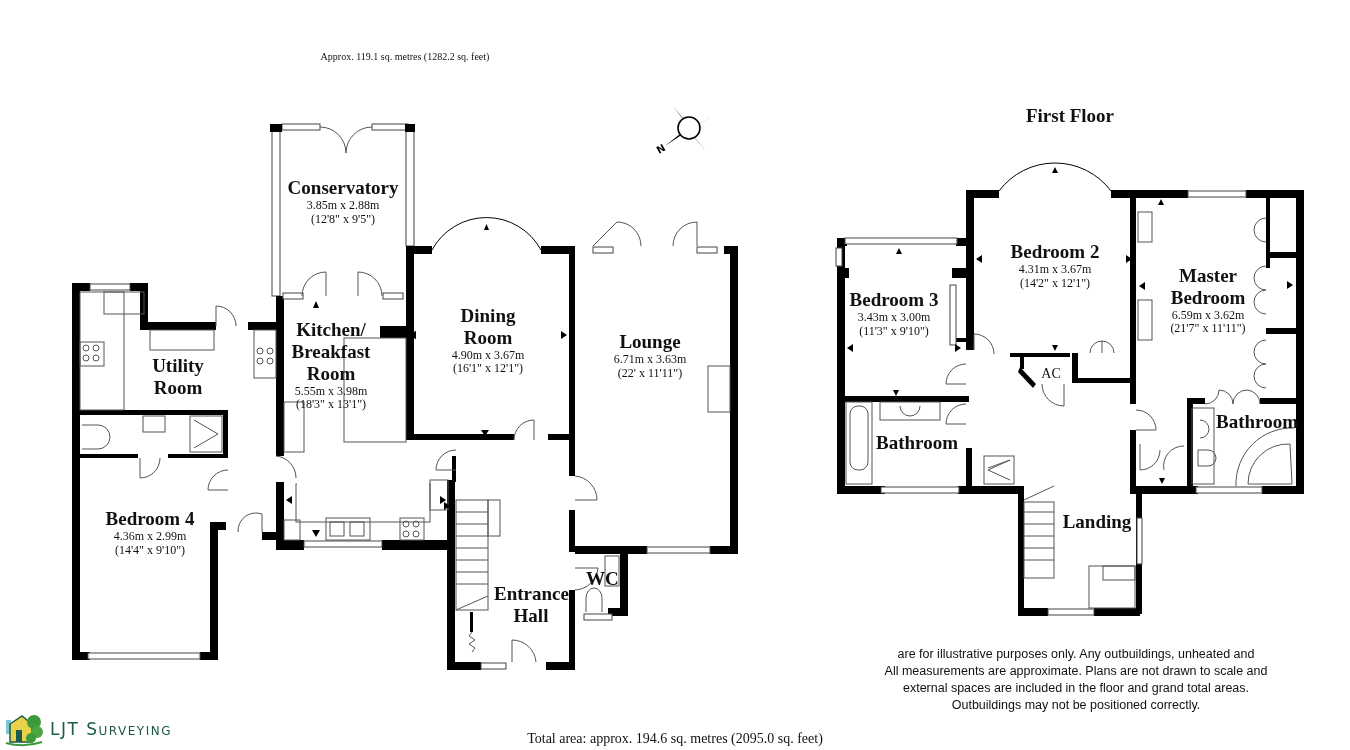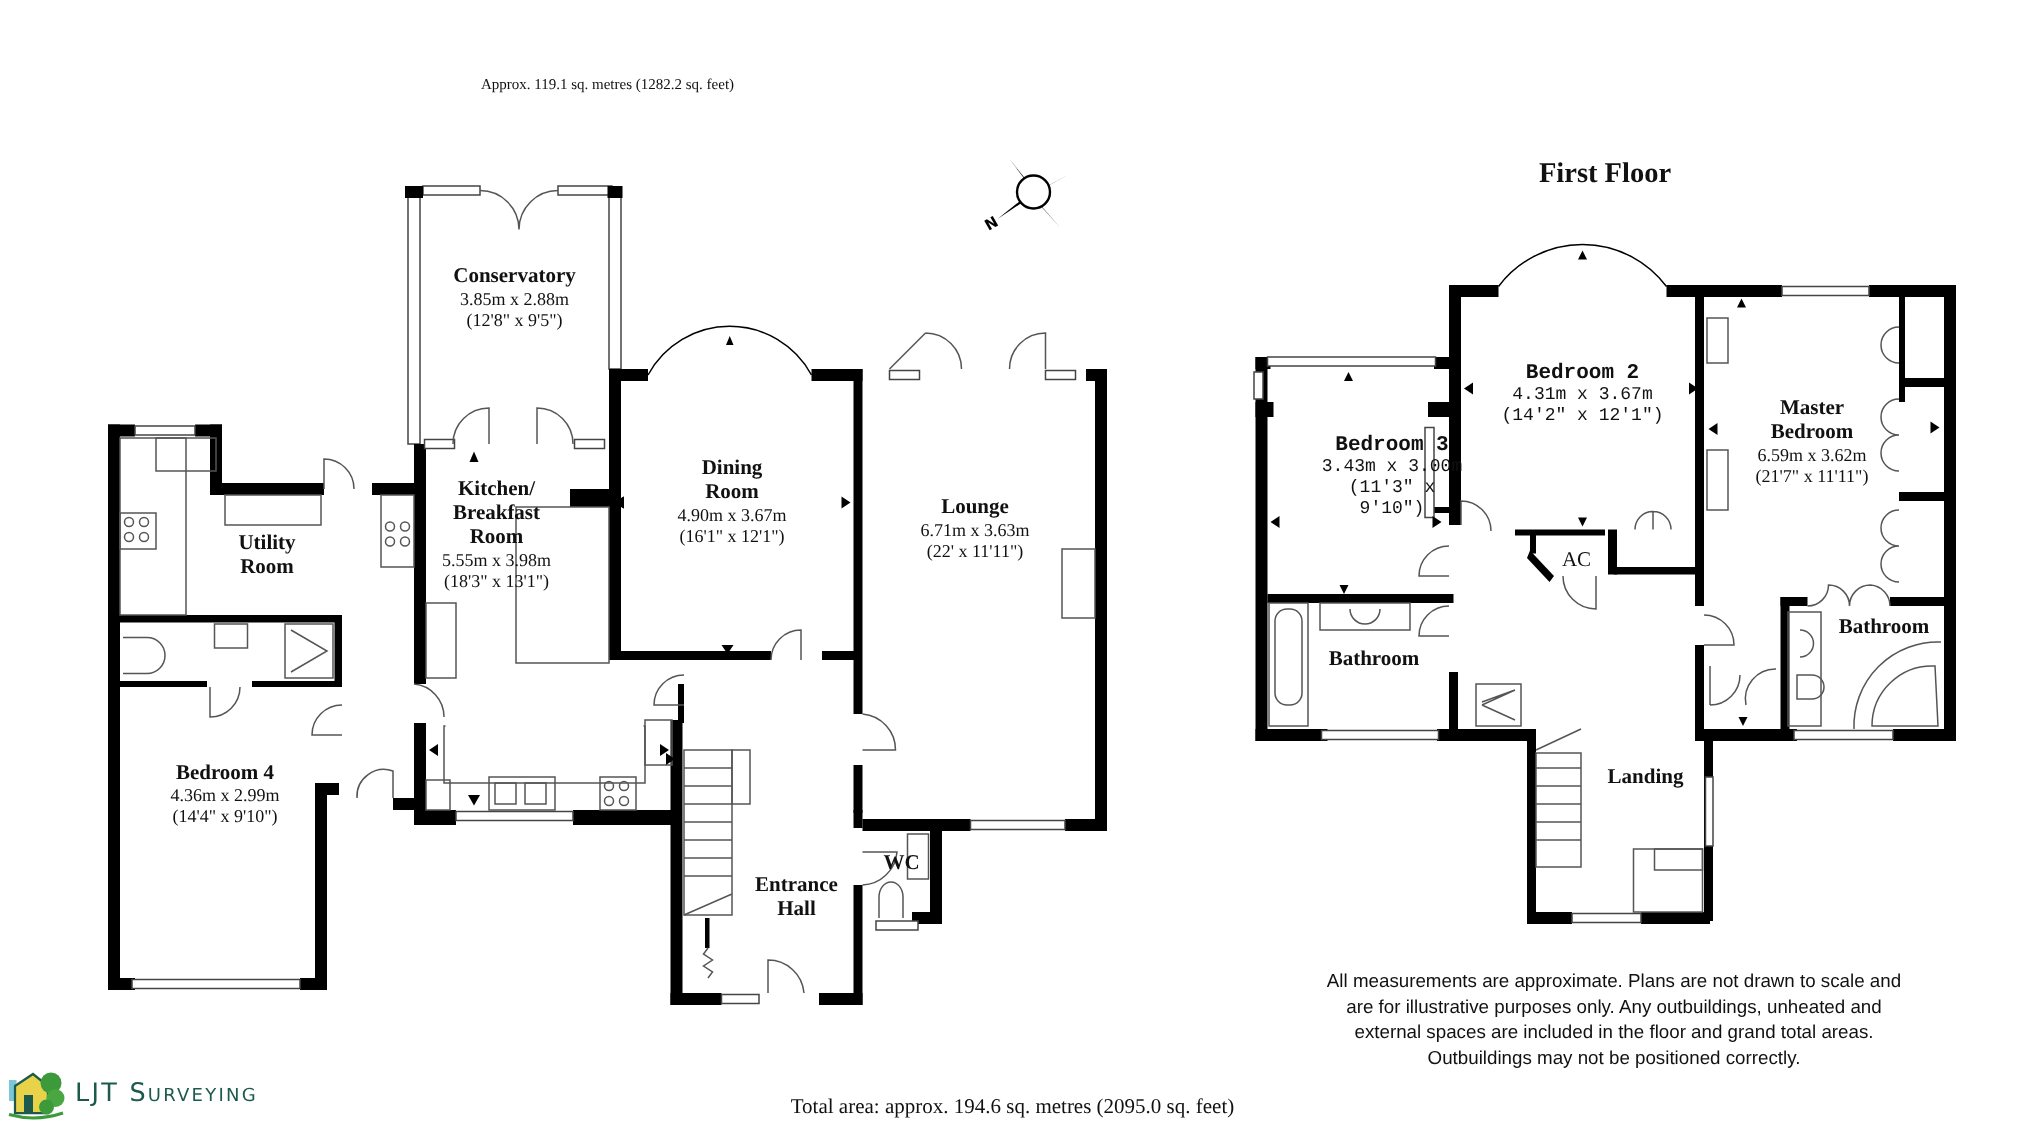--- a/index.html
+++ b/index.html
@@ -3,21 +3,21 @@
 <meta charset="utf-8">
 <style>
   html, body { margin:0; padding:0; background:#ffffff; }
   body { width:1350px; height:750px; position:relative; overflow:hidden; font-family:"DejaVu Serif", serif; color:#111; }
   svg.plan { position:absolute; left:0; top:0; }
   .wall { fill:#000; }
   .thin { fill:none; stroke:#000; stroke-width:1; }
   .thin-g { fill:none; stroke:#555; stroke-width:1; }
   .win { fill:#fff; stroke:#444; stroke-width:1; }
   .lbl { position:absolute; text-align:center; font-family:"Liberation Serif","DejaVu Serif", serif; line-height:1.15; }
-  .rname { font-weight:bold; font-size:14px; display:block; }
+  .rname { font-weight:bold; font-size:19px; display:block; }
   .rdim { font-size:12px; display:block; }
   .floor-title { position:absolute; text-align:center; font-family:"Liberation Serif", serif; }
   .floor-title .t { font-weight:bold; font-size:19px; display:block; }
   .floor-title .s { font-size:10px; display:block; margin-top:3px; }
   .disclaimer { position:absolute; left:846px; top:646px; width:460px; text-align:center; font-family:"Liberation Sans","DejaVu Sans", sans-serif; font-size:12.5px; line-height:17px; color:#111; }
   .total { position:absolute; left:480px; top:731px; width:390px; text-align:center; font-family:"Liberation Serif", serif; font-size:14px; }
   .logo { position:absolute; left:4px; top:712px; height:34px; display:flex; align-items:center; }
   .logo-text { font-family:"DejaVu Sans", sans-serif; font-weight:normal; font-size:17px; letter-spacing:1.5px; color:#1d5a4c; margin-left:6px; font-variant:small-caps; }
   .ac-lbl { font-weight:normal; font-size:14px; }
 </style>
@@ -349,26 +349,26 @@
   <span class="rdim">(14'4" x 9'10")</span>
 </div>
 <div class="lbl" style="left:494px; top:583px; width:74px;">
   <span class="rname">Entrance</span>
   <span class="rname">Hall</span>
 </div>
 <div class="lbl" style="left:586px; top:568px; width:30px;">
   <span class="rname">WC</span>
 </div>
 
-<div class="lbl" style="left:1000px; top:241px; width:110px;font-family:Liberation Mono, monospace;">
+<div class="lbl" style="left:1000px; top:241px; width:110px;">
   <span class="rname">Bedroom 2</span>
   <span class="rdim">4.31m x 3.67m</span>
   <span class="rdim">(14'2" x 12'1")</span>
 </div>
-<div class="lbl" style="left:878px; top:289px; width:100px;font-family:Liberation Mono, monospace;">
+<div class="lbl" style="left:844px; top:289px; width:100px;">
   <span class="rname">Bedroom 3</span>
   <span class="rdim">3.43m x 3.00m</span>
   <span class="rdim">(11'3" x 9'10")</span>
 </div>
 <div class="lbl" style="left:1158px; top:265px; width:100px;">
   <span class="rname">Master</span>
   <span class="rname">Bedroom</span>
   <span class="rdim">6.59m x 3.62m</span>
   <span class="rdim">(21'7" x 11'11")</span>
 </div>
@@ -379,22 +379,22 @@
   <span class="rname">Bathroom</span>
 </div>
 <div class="lbl" style="left:1062px; top:511px; width:70px;">
   <span class="rname">Landing</span>
 </div>
 <div class="lbl" style="left:1036px; top:366px; width:30px;">
   <span class="rname ac-lbl">AC</span>
 </div>
 
 <div class="disclaimer">
+  <div>are for illustrative purposes only.  Any outbuildings, unheated and</div>
   <div>All measurements are approximate. Plans are not drawn to scale and</div>
-  <div>are for illustrative purposes only.  Any outbuildings, unheated and</div>
   <div>external spaces are included in the floor and grand total areas.</div>
   <div>Outbuildings may  not be positioned correctly.</div>
 </div>
 
 <div class="total">Total area: approx. 194.6 sq. metres (2095.0 sq. feet)</div>
 
 <div class="logo" style="left:44px;">
   <span class="logo-text">LJT Surveying</span>
 </div>
 

